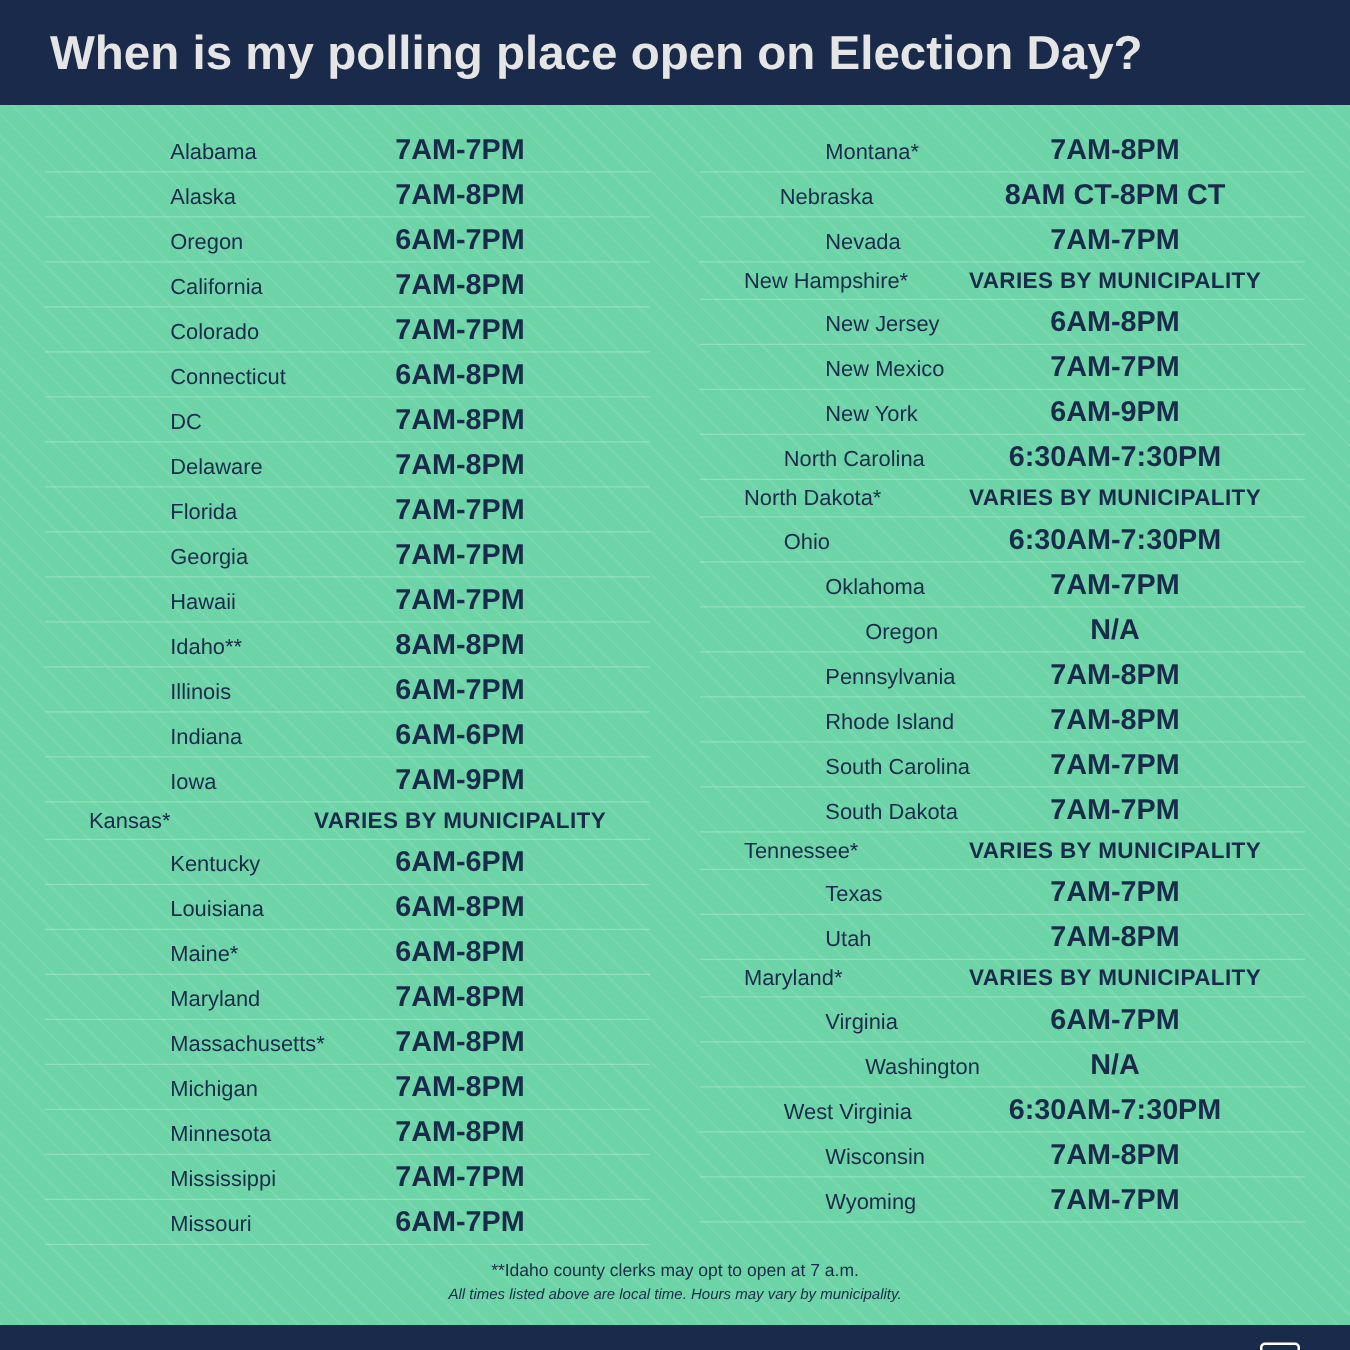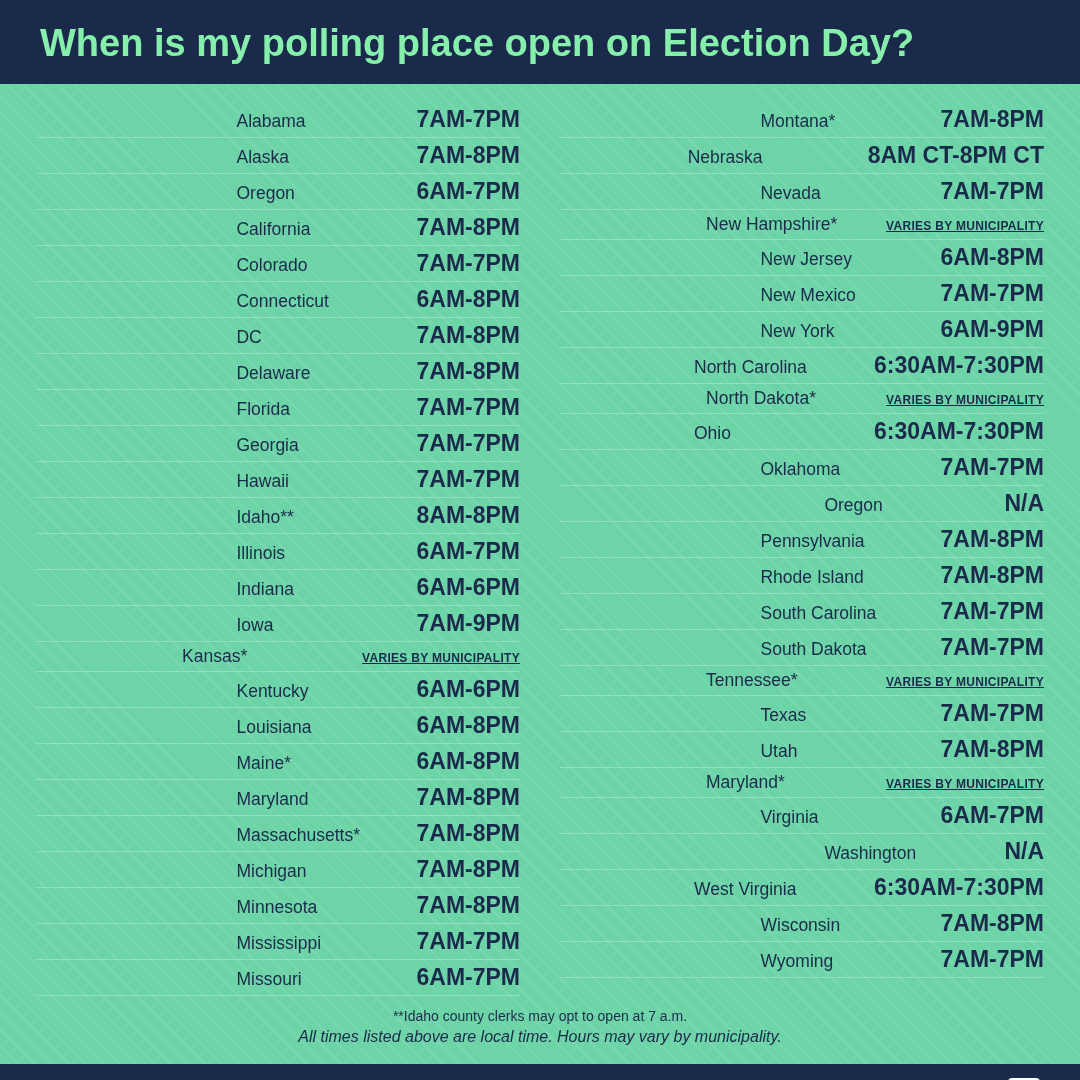--- a/index.html
+++ b/index.html
@@ -10,21 +10,21 @@
       background: #1a2a4a;
       overflow: hidden;
     }
 
     .header {
       background: #1a2a4a;
       padding: 22px 40px 18px 40px;
     }
 
     .header h1 {
-      color: #86efac;
+      color: #e5e5e5;
       font-size: 38px;
       font-weight: 900;
       line-height: 1.15;
     }
 
     .main-content {
       background: #6dd4a8;
       background-image: repeating-linear-gradient(
         45deg,
         rgba(255,255,255,0.08) 0px,
@@ -40,63 +40,62 @@
       display: flex;
       gap: 40px;
     }
 
     .column {
       flex: 1;
     }
 
     .state-row {
       display: flex;
-      justify-content: flex-end;
+      justify-content: center;
       align-items: baseline;
       padding: 4px 0;
       border-bottom: 1px solid rgba(255,255,255,0.25);
     }
 
     .state-name {
       color: #1a2a4a;
       font-size: 17.5px;
       font-weight: 500;
       min-width: 180px;
     }
 
     .state-hours {
       color: #1a2a4a;
       font-size: 23px;
       font-weight: 700;
       text-align: right;
     }
 
     .state-hours.varies {
-      font-size: 12px;
+      font-size: 18px;
       font-weight: 900;
       letter-spacing: 0.3px;
       text-transform: uppercase;
-      text-decoration: underline;
     }
 
     .footnotes {
       text-align: center;
       padding: 10px 0 4px 0;
       color: #1a2a4a;
       font-size: 14px;
     }
 
     .footnotes p {
       margin: 2px 0;
     }
 
     .footnotes .italic {
       font-style: italic;
       margin-top: 4px;
-      font-size: 16px;
+      font-size: 12px;
     }
 
     .footer {
       background: #1a2a4a;
       padding: 14px 40px;
       display: flex;
       align-items: center;
       justify-content: space-between;
     }
 

